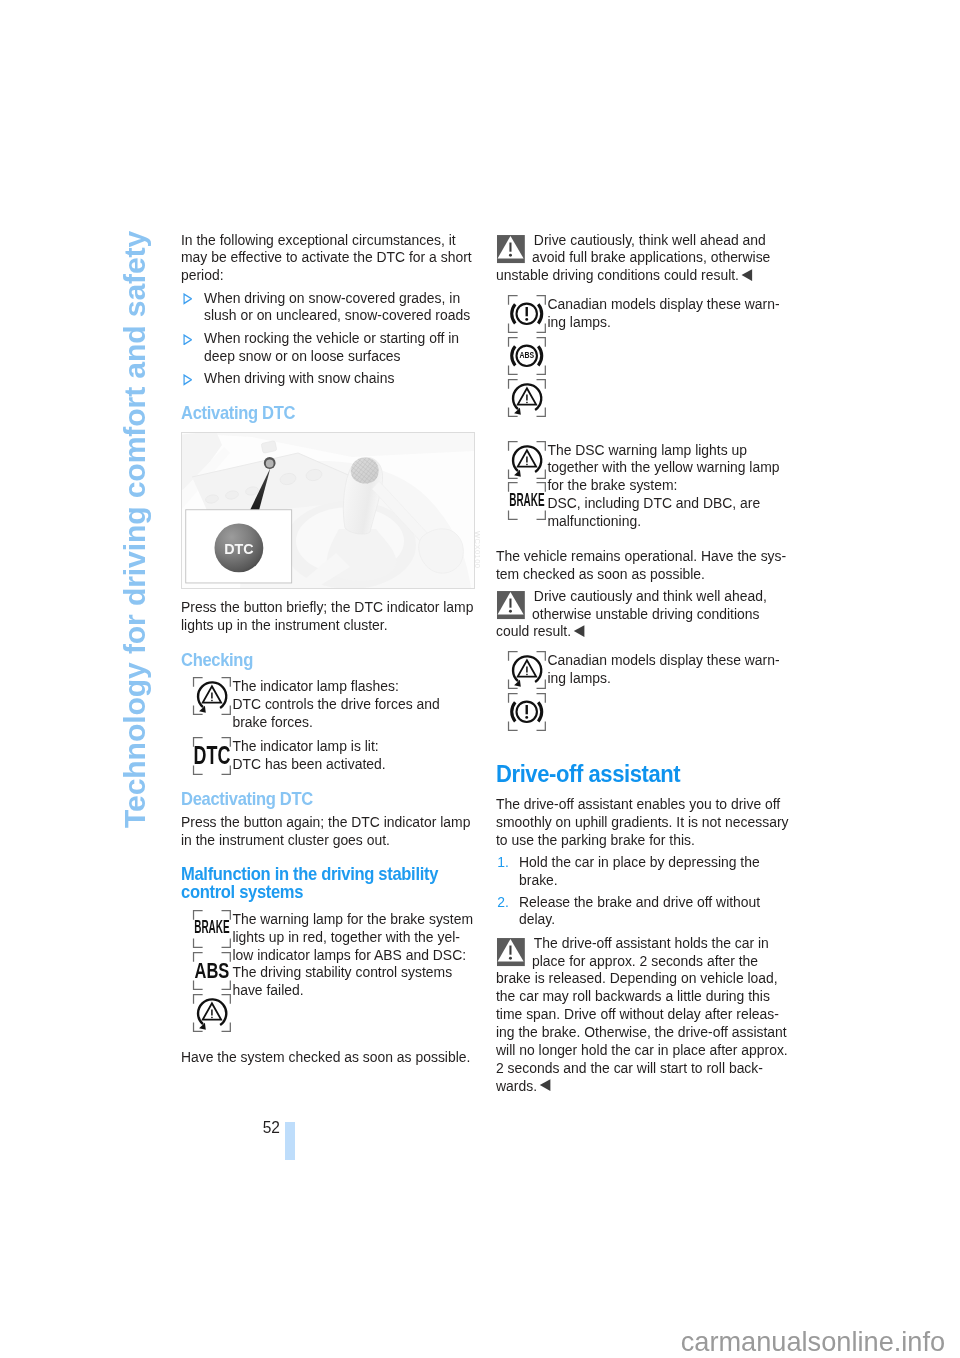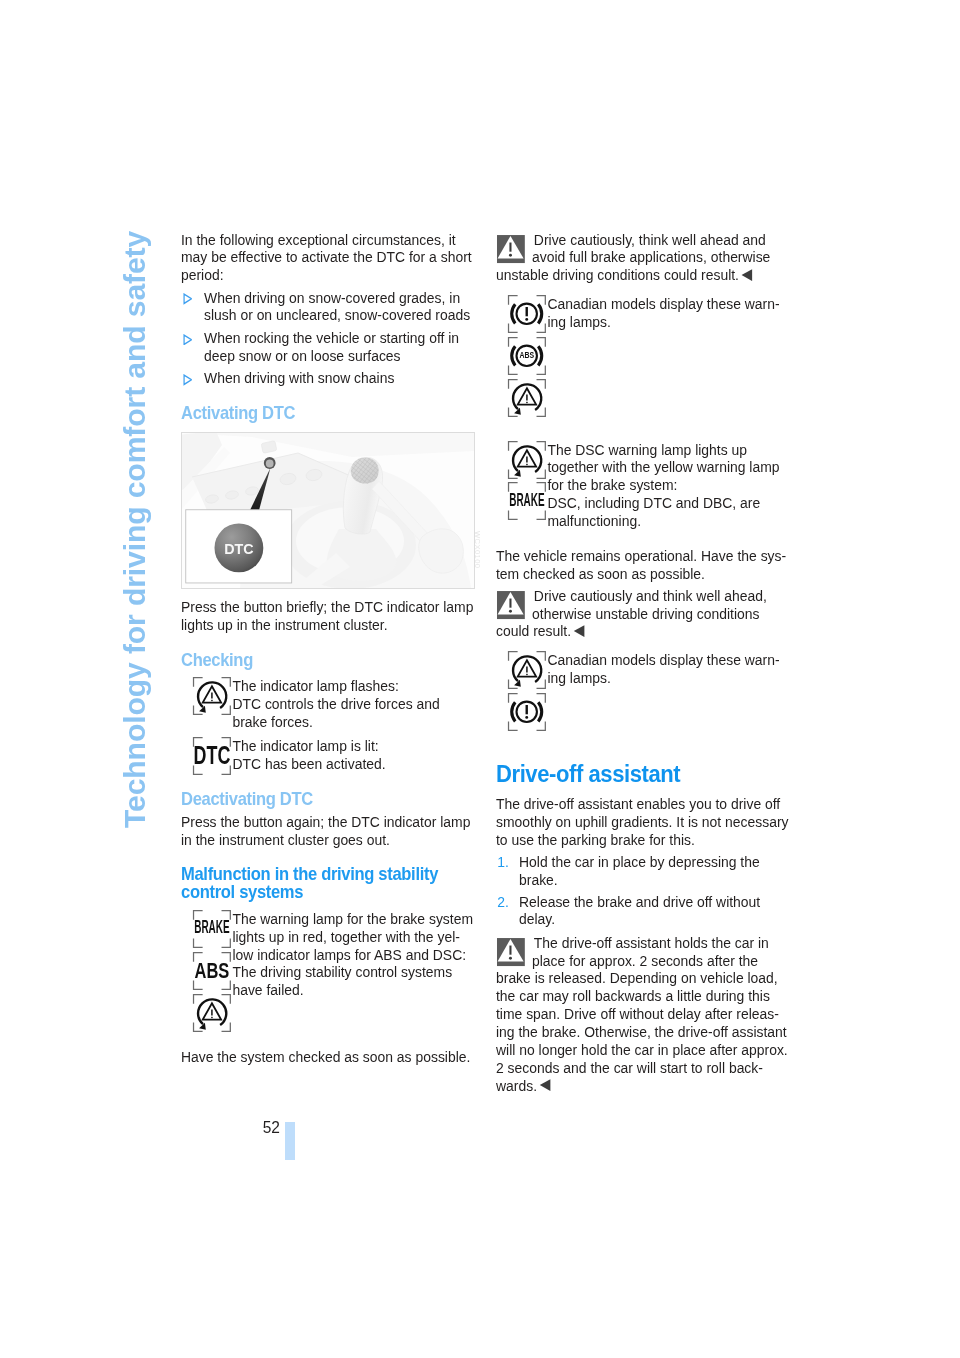--- a/index.html
+++ b/index.html
@@ -472,13 +472,14 @@
           <span class="ln">ing the brake. Otherwise, the drive-off assistant</span>
           <span class="ln">will no longer hold the car in place after approx.</span>
           <span class="ln">2 seconds and the car will start to roll back-</span>
           <span class="ln">wards.<span class="endmark">◀</span></span>
         </div>
     </div>
   </div>
 
   <div class="pageno">52</div>
   <div class="pagebar"></div>
+  <div class="watermark">carmanualsonline.info</div>
 </div>
 
 </body></html>

